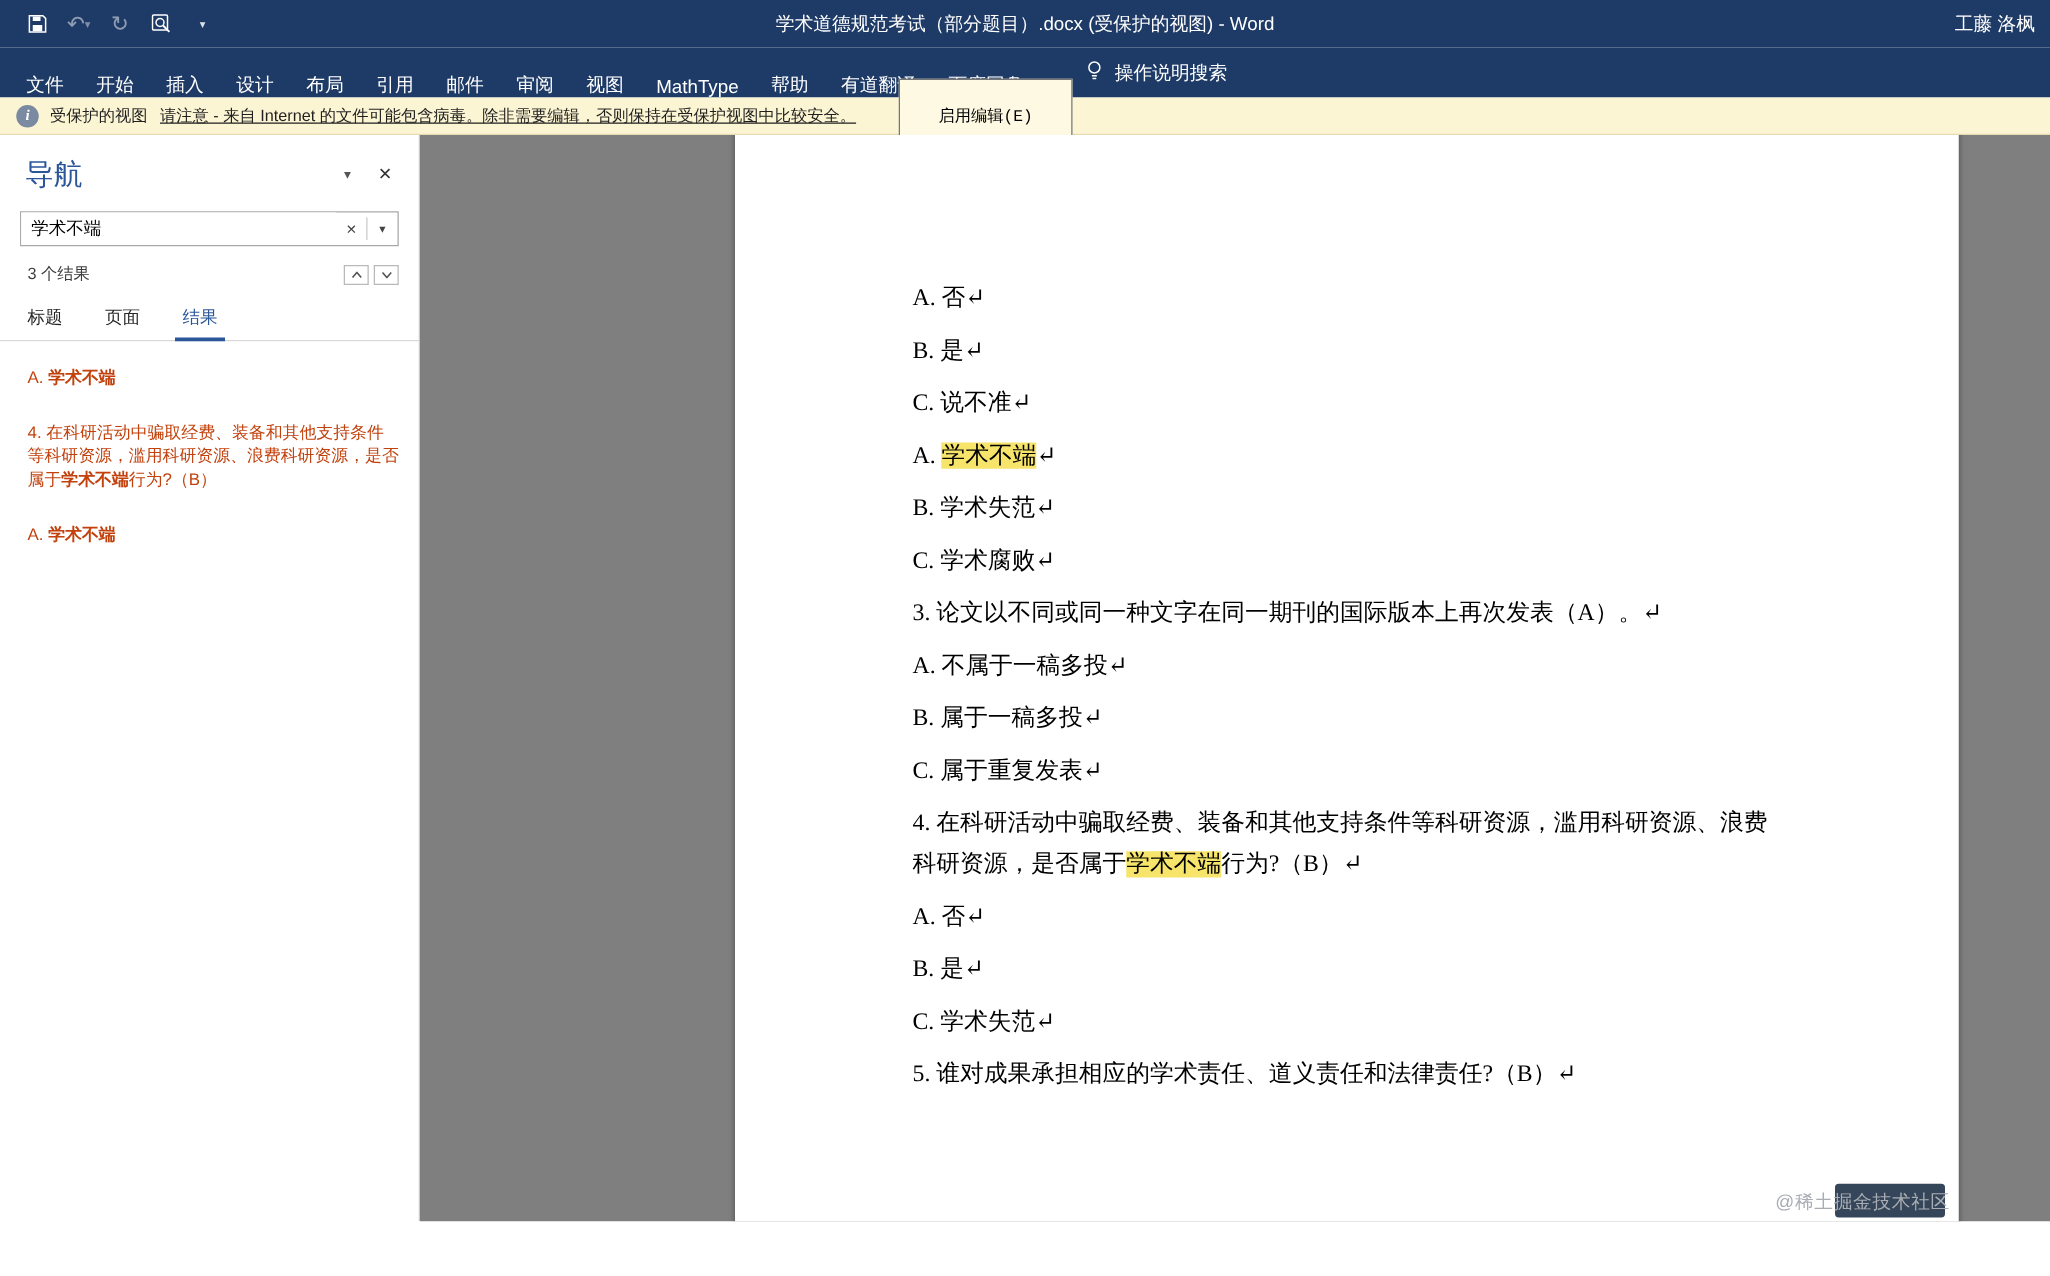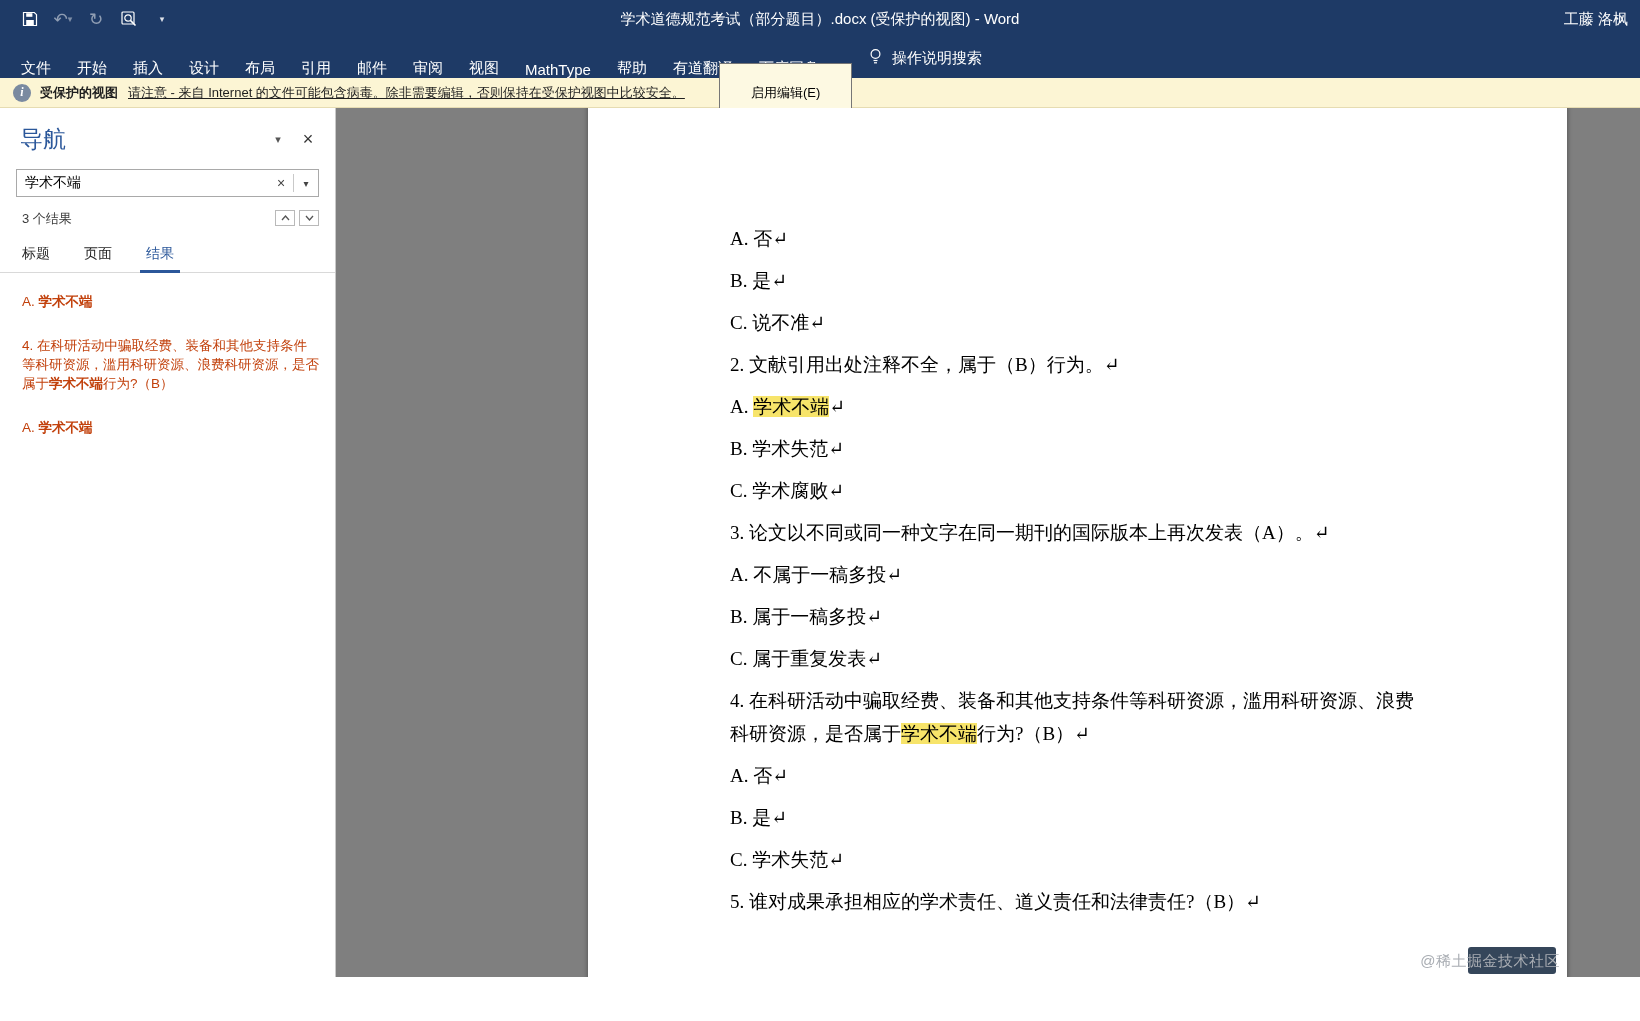--- a/index.html
+++ b/index.html
@@ -19,39 +19,39 @@
 
   
   .ribbon{height:40px;background:var(--titlebar);display:flex;align-items:center;color:#fff;flex:0 0 auto}
   .rtab-list{display:flex;align-items:flex-end;height:100%;padding-left:8px}
   .rtab{padding:0 13px;font-size:15px;display:flex;align-items:center;cursor:pointer;white-space:nowrap}
   .tellme{display:flex;align-items:center;gap:9px;margin-left:36px;font-size:15px;cursor:pointer}
 
   
   .pv-bar{height:30px;background:#fcf5d4;display:flex;align-items:center;padding-left:13px;font-size:13px;color:#1f1f1f;flex:0 0 auto;border-bottom:1px solid #e6dcb2}
   .pv-ico{width:18px;height:18px;border-radius:50%;background:#7a8aa0;color:#fff;font-size:12px;font-weight:bold;display:flex;align-items:center;justify-content:center;font-family:"Liberation Serif",serif;font-style:italic}
-  .pv-label{font-weight:bold;margin:0 10px 0 9px}
+  .pv-label{font-weight:normal;margin:0 10px 0 9px}
   .pv-msg{text-decoration:underline;margin-right:34px;cursor:pointer}
-  .pv-btn{border:1px solid #767676;background:#fdf9e2;padding:20px 31px;font-size:13px;cursor:pointer;font-family:Liberation Sans, sans-serif}
+  .pv-btn{border:1px solid #767676;background:#fdf9e2;padding:20px 31px;font-size:13px;cursor:pointer;font-family:Liberation Mono, monospace}
 
   
   .main{flex:1;display:flex;min-height:0}
 
   
   .navpane{width:336px;background:#fff;border-right:1px solid #c9c9c9;display:flex;flex-direction:column;flex:0 0 auto}
   .nav-header{display:flex;align-items:center;padding:16px 12px 6px 20px}
   .nav-title{color:var(--accent);font-size:23px;flex:1}
   .hbtn{width:30px;height:24px;display:flex;align-items:center;justify-content:center;color:#555;cursor:pointer}
   .hbtn.close{font-size:18px;color:#333}
   .hbtn.dd{font-size:11px}
   .nav-search{margin:8px 16px 0;height:28px;border:1px solid #a9a9a9;display:flex;align-items:center;background:#fff}
   .nav-search input{flex:1;border:0;outline:0;font-size:14px;padding:0 8px;height:100%;font-family:inherit;min-width:0}
   .sbtn{width:24px;height:100%;display:flex;align-items:center;justify-content:center;color:#444;cursor:pointer;font-size:14px}
   .sdiv{width:1px;height:18px;background:#c9c9c9}
-  .nav-countrow{display:flex;align-items:flex-start;margin:13px 16px 0 22px}
+  .nav-countrow{display:flex;align-items:flex-end;margin:13px 16px 0 22px}
   .nav-count{font-size:13px;color:#3c3c3c;flex:1}
   .updown{display:flex;gap:4px}
   .udbtn{width:20px;height:16px;border:1px solid #b9b9b9;display:flex;align-items:center;justify-content:center;background:#fff;cursor:pointer}
   .nav-tabs{display:flex;padding-left:16px;margin-top:11px;border-bottom:1px solid #d9d9d9}
   .ntab{font-size:14px;padding:6px 6px 9px;margin-right:22px;color:#262626;position:relative;cursor:pointer}
   .ntab.active{color:var(--accent)}
   .ntab.active::after{content:"";position:absolute;left:0;right:0;bottom:-1px;height:3px;background:var(--accent)}
   .nav-results{padding:19px 16px 0 22px;overflow:auto;flex:1}
   .nav-result{font-size:13.5px;line-height:19px;color:#c2410c;margin-bottom:25px;cursor:pointer}
   .b{font-weight:bold}
@@ -176,21 +176,20 @@
           <div class="nav-result"><span>A. </span><span class=" b">学术不端</span></div>
         </div>
     </div>
 
     <div class="canvas">
       <div class="page">
         <div class="doc-content">
             <p class="doc-line"><span>A. 否↵</span></p>
             <p class="doc-line"><span>B. 是↵</span></p>
             <p class="doc-line"><span>C. 说不准↵</span></p>
-            <p class="doc-line"><span>2. 文献引用出处注释不全，属于（B）行为。↵</span></p>
             <p class="doc-line"><span>A. </span><span class="hl">学术不端</span><span>↵</span></p>
             <p class="doc-line"><span>B. 学术失范↵</span></p>
             <p class="doc-line"><span>C. 学术腐败↵</span></p>
             <p class="doc-line"><span>3. 论文以不同或同一种文字在同一期刊的国际版本上再次发表（A）。↵</span></p>
             <p class="doc-line"><span>A. 不属于一稿多投↵</span></p>
             <p class="doc-line"><span>B. 属于一稿多投↵</span></p>
             <p class="doc-line"><span>C. 属于重复发表↵</span></p>
             <p class="doc-line"><span>4. 在科研活动中骗取经费、装备和其他支持条件等科研资源，滥用科研资源、浪费科研资源，是否属于</span><span class="hl">学术不端</span><span>行为?（B）↵</span></p>
             <p class="doc-line"><span>A. 否↵</span></p>
             <p class="doc-line"><span>B. 是↵</span></p>

